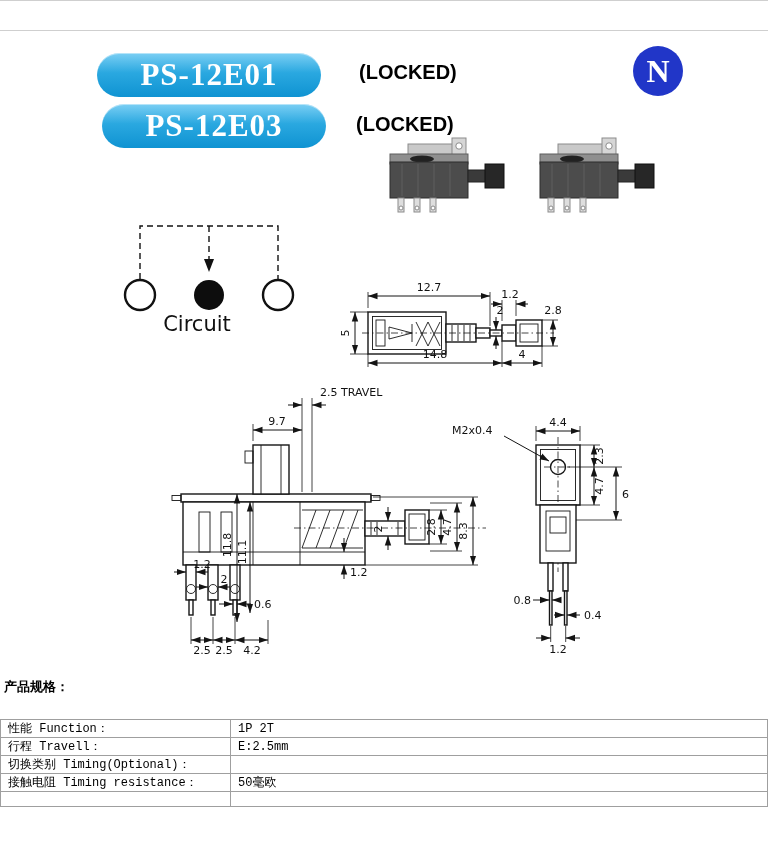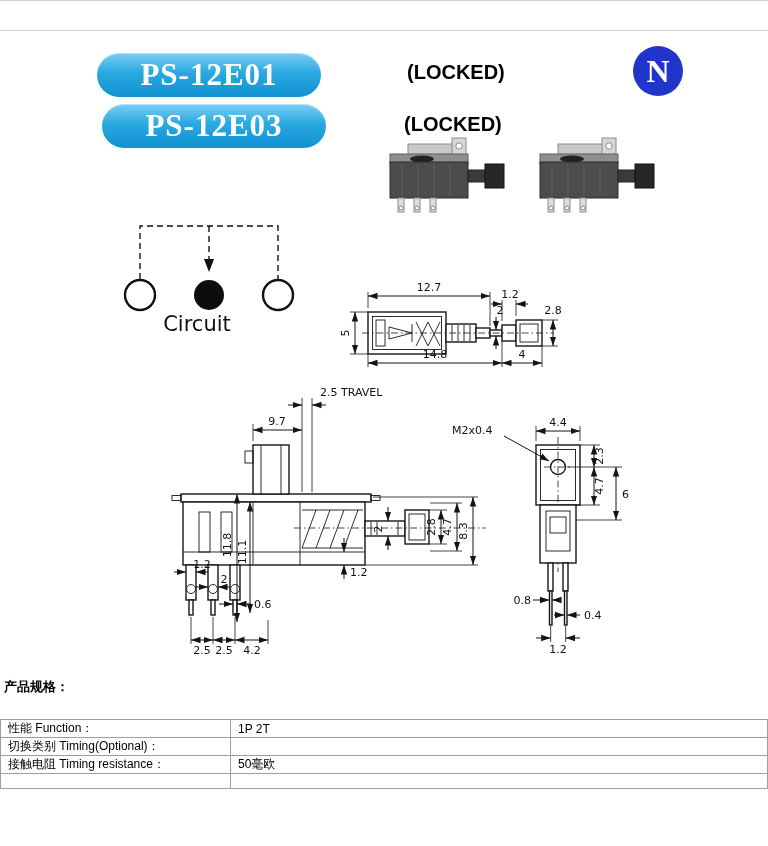--- a/index.html
+++ b/index.html
@@ -15,21 +15,21 @@
   .badge {
     position:absolute; width:224px; height:44px; border-radius:22px;
     background:linear-gradient(180deg,#7bcff4 0%, #2aa8e0 45%, #0f93d2 100%);
     display:flex; align-items:center; justify-content:center;
     box-shadow:inset 0 1px 0 rgba(255,255,255,.45);
   }
   .badge span { color:#fff; font-family:"Liberation Serif", serif; font-weight:700; font-size:31px; letter-spacing:1px; }
   .badge-1 { left:97px; top:53px; }
   .badge-2 { left:102px; top:104px;align-items:center; }
 
-  .locked { position:absolute; font-weight:700; font-size:20px; color:#000;margin-left:48px; }
+  .locked { position:absolute; font-weight:700; font-size:20px; color:#000; }
   .locked-1 { left:359px; top:61px; }
   .locked-2 { left:356px; top:113px; }
 
   .logo {
     position:absolute; left:633px; top:46px; width:50px; height:50px; border-radius:50%;
     background:#2136c8; display:flex; align-items:center; justify-content:center;
   }
   .logo span { color:#fff; font-family:"Liberation Serif", serif; font-weight:700; font-size:32px; }
 
   .art { position:absolute; left:0; top:0; }
@@ -41,21 +41,21 @@
   .art .dash { fill:none; stroke:#111; stroke-width:1.4; stroke-dasharray:6 4; }
   .art .node { fill:#fff; stroke:#111; stroke-width:2.4; }
   .art text  { font-family:"DejaVu Sans", sans-serif; font-size:11px; fill:#111; }
   .art text.big { font-size:21px; }
 
   .specs { position:absolute; left:0; top:678px; width:768px; }
   .specs-title { font-size:13px; font-weight:700; margin:0 0 23px 4px; color:#000; }
   .specs-table { width:768px; border-collapse:collapse; table-layout:fixed; }
   .specs-table td {
     border:1px solid #9f9f9f; height:15px; padding:0 0 0 7px;
-    font-family:Liberation Sans, sans-serif; font-size:12px; color:#000;
+    font-family:Liberation Mono, monospace; font-size:12px; color:#000;
   }
   .specs-table td.k { width:230px; }
 </style>
 </head>
 <body>
 
 <div class="rule rule-top"></div>
 <div class="rule rule-second"></div>
 
 <div class="badge badge-1">
@@ -293,20 +293,24 @@
 
 <div class="specs">
   <div class="specs-title">产品规格：</div>
   <table class="specs-table">
     <tbody>
       <tr>
         <td class="k">性能 Function：</td>
         <td class="v">1P 2T</td>
       </tr>
       <tr>
+        <td class="k">行程 Travell：</td>
+        <td class="v">E:2.5mm</td>
+      </tr>
+      <tr>
         <td class="k">切换类别 Timing(Optional)：</td>
         <td class="v"></td>
       </tr>
       <tr>
         <td class="k">接触电阻 Timing resistance：</td>
         <td class="v">50毫欧</td>
       </tr>
       <tr>
         <td class="k"></td>
         <td class="v"></td>

